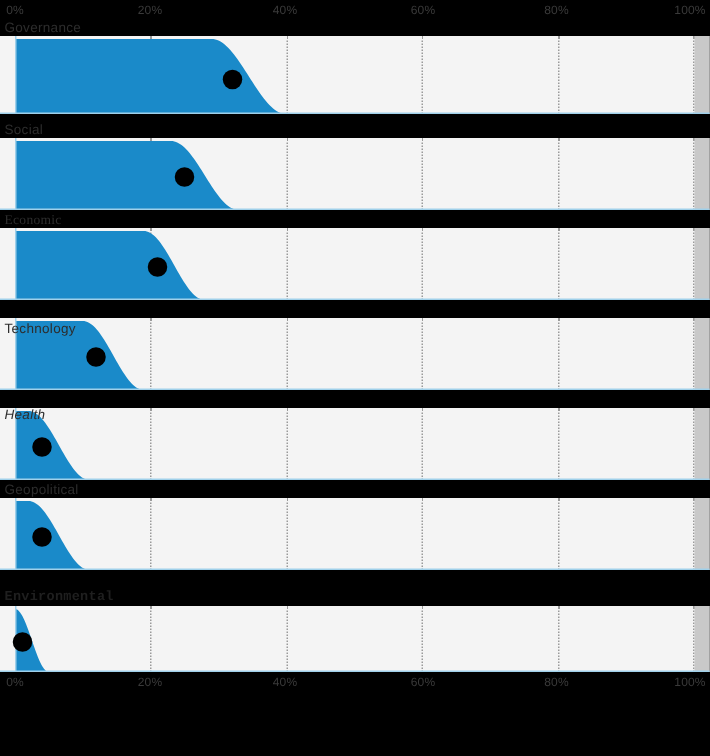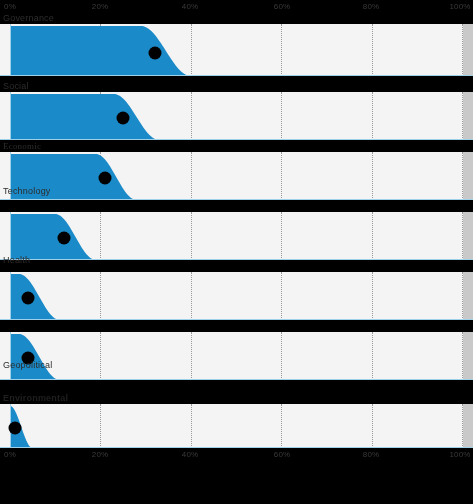--- a/index.html
+++ b/index.html
@@ -63,21 +63,21 @@
   
   .row-label{
     position:absolute;left:3px;
     font-size:9px;
     line-height:10px;
     color:#2d2d2d;
     white-space:nowrap;
     letter-spacing:.2px;
     text-align:right;
   }
-  .row-label.emph{font-weight:bold;color:#1f1f1f;}
+  .row-label.emph{font-weight:bold;color:#1f1f1f;font-family:Liberation Mono, monospace;}
 </style>
 </head>
 <body>
 
 <div id="chart-root">
 
   <div class="axis-strip axis-top">
       <span class="tick-label" style="left: 10px;">0%</span>
       <span class="tick-label" style="left: 100px;">20%</span>
       <span class="tick-label" style="left: 190px;">40%</span>
@@ -220,17 +220,17 @@
       <span class="tick-label" style="left: 100px;">20%</span>
       <span class="tick-label" style="left: 190px;">40%</span>
       <span class="tick-label" style="left: 282px;">60%</span>
       <span class="tick-label" style="left: 371px;">80%</span>
       <span class="tick-label" style="left: 460px;">100%</span>
     </div>
 
 <div class="row-label" style="top: 13px;">Governance</div>
     <div class="row-label" style="top: 81px;">Social</div>
     <div class="row-label" style="top: 141px; font-family: Liberation Serif, serif;">Economic</div>
-    <div class="row-label" style="top: 186px;">Technology</div>
-    <div class="row-label" style="top: 255px;">Health</div>
-    <div class="row-label" style="top: 321px; margin-top: 39px;">Geopolitical</div>
+    <div class="row-label" style="top: 214px;">Technology</div>
+    <div class="row-label" style="top: 271px; font-style: italic;">Health</div>
+    <div class="row-label" style="top: 321px;">Geopolitical</div>
     <div class="row-label emph" style="top: 393px;">Environmental</div>
   </div>
 
 </body></html>

